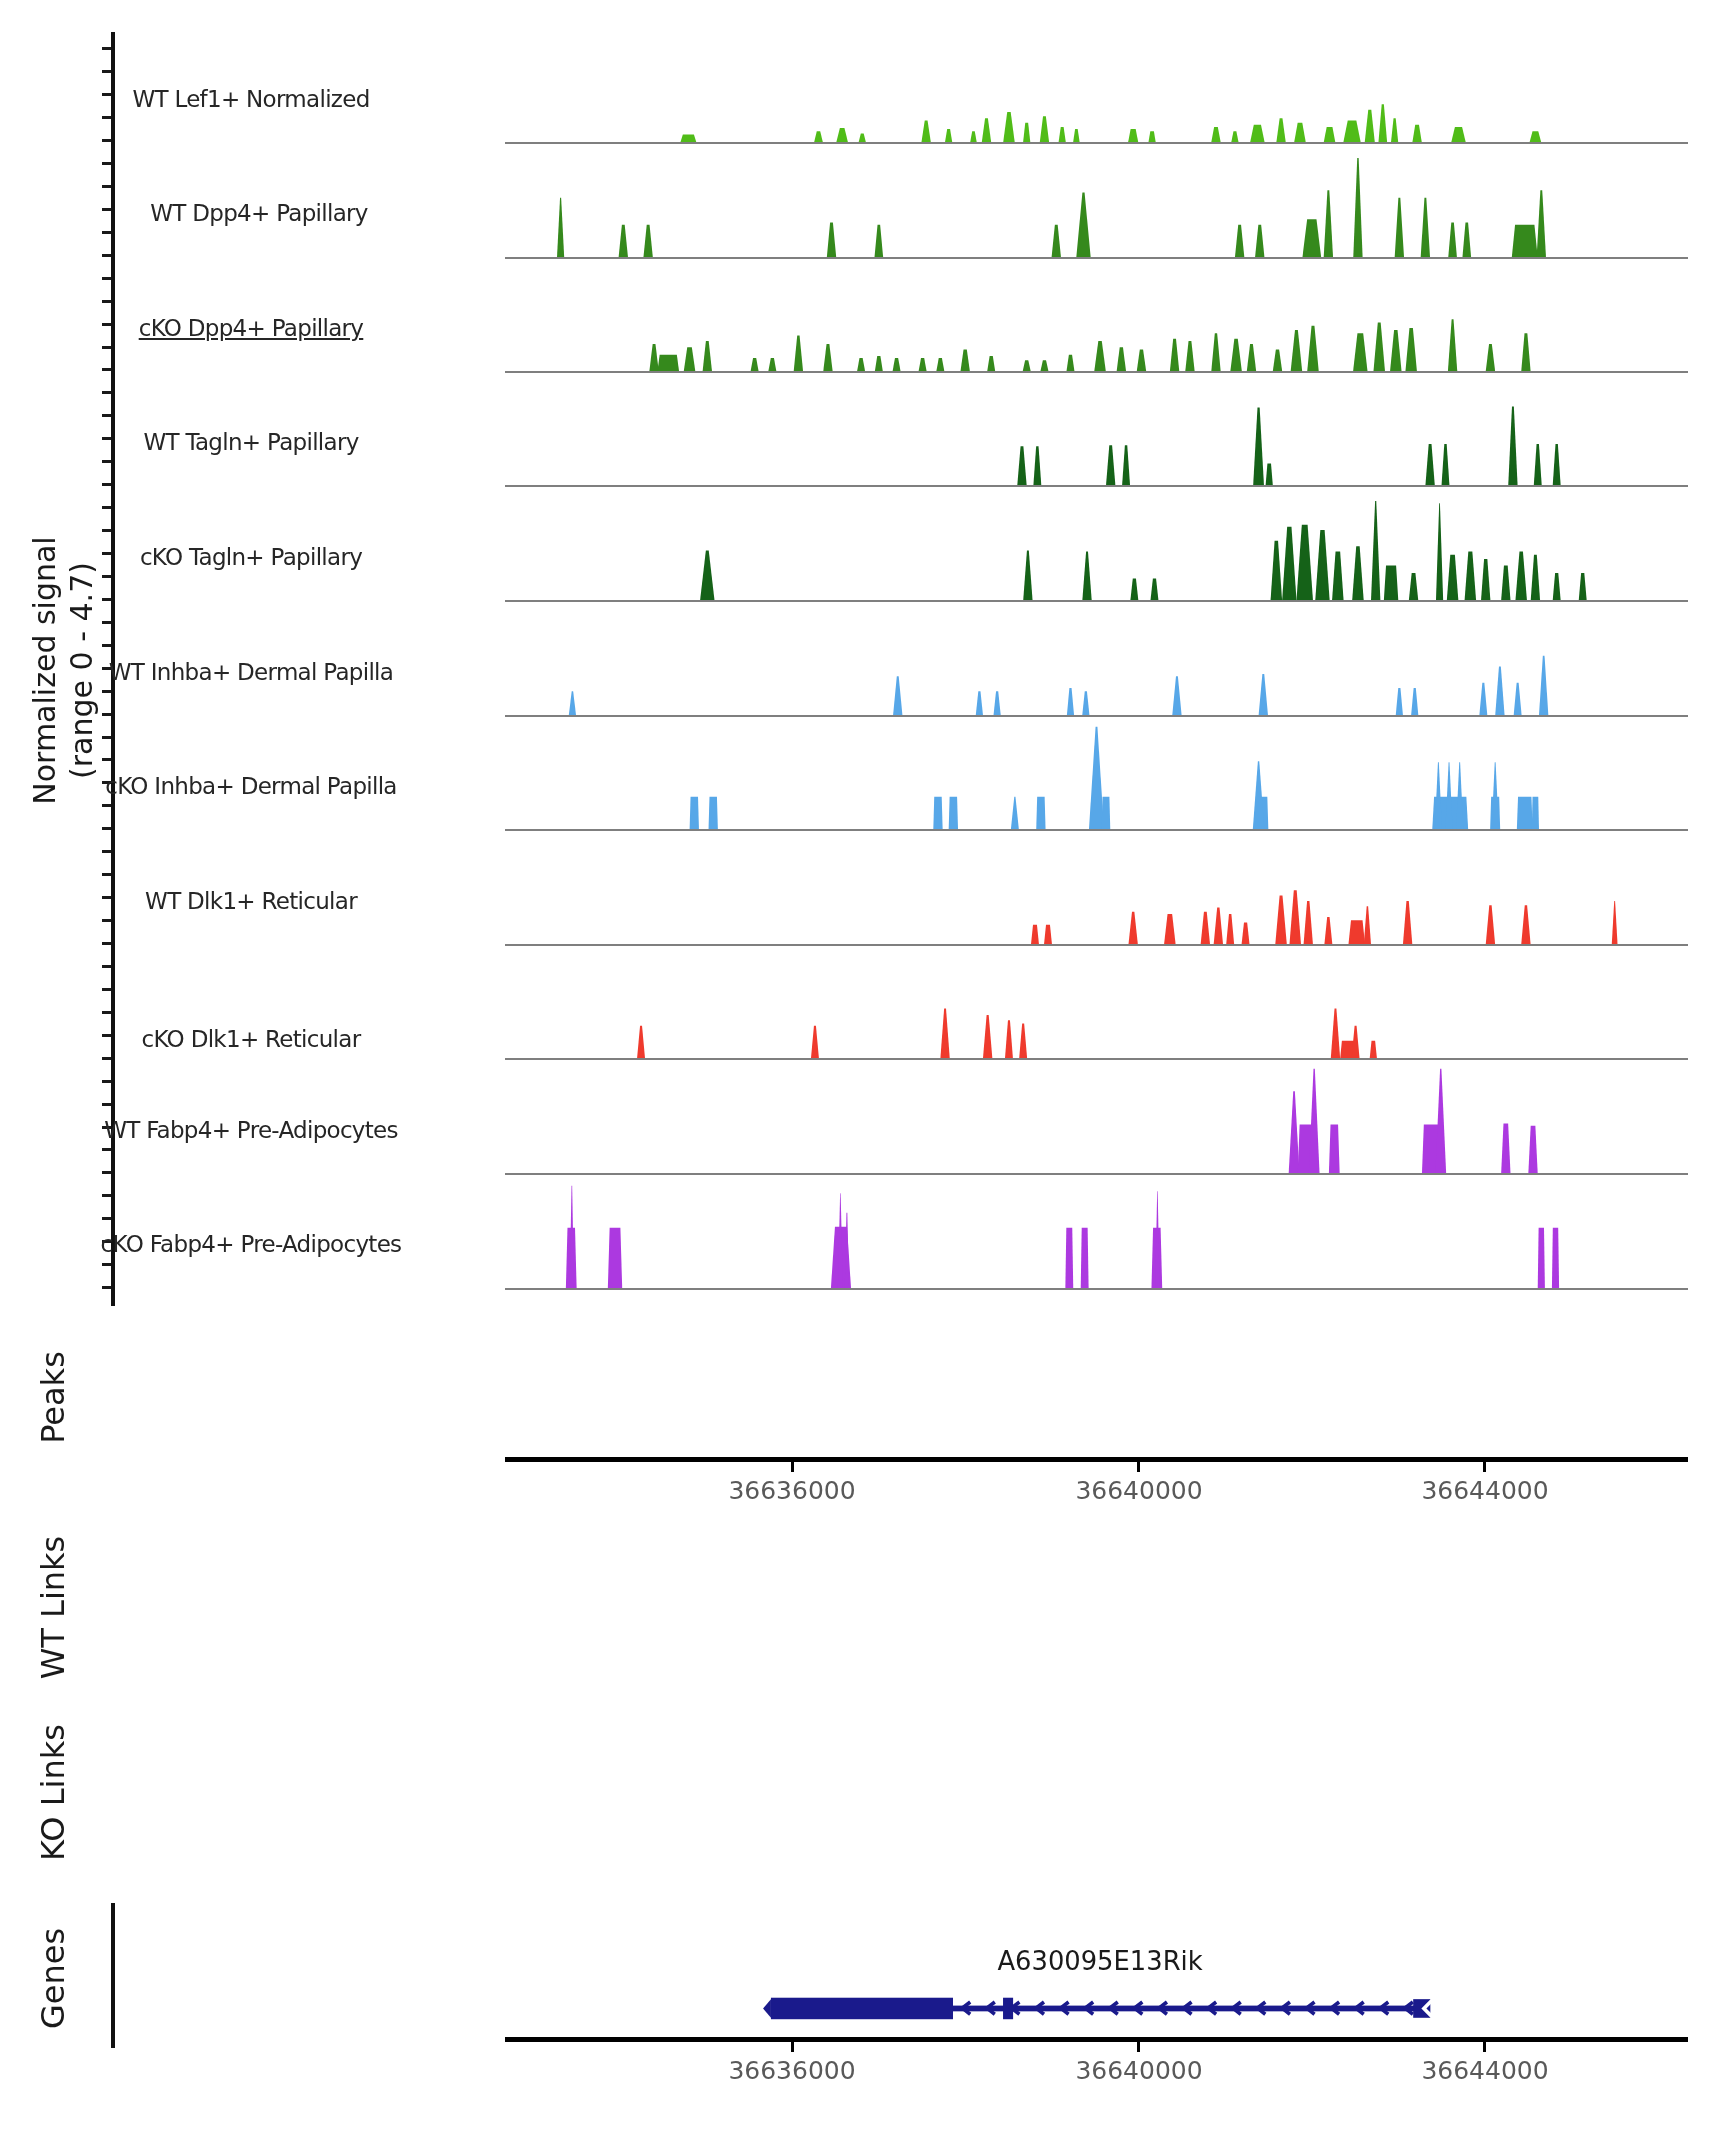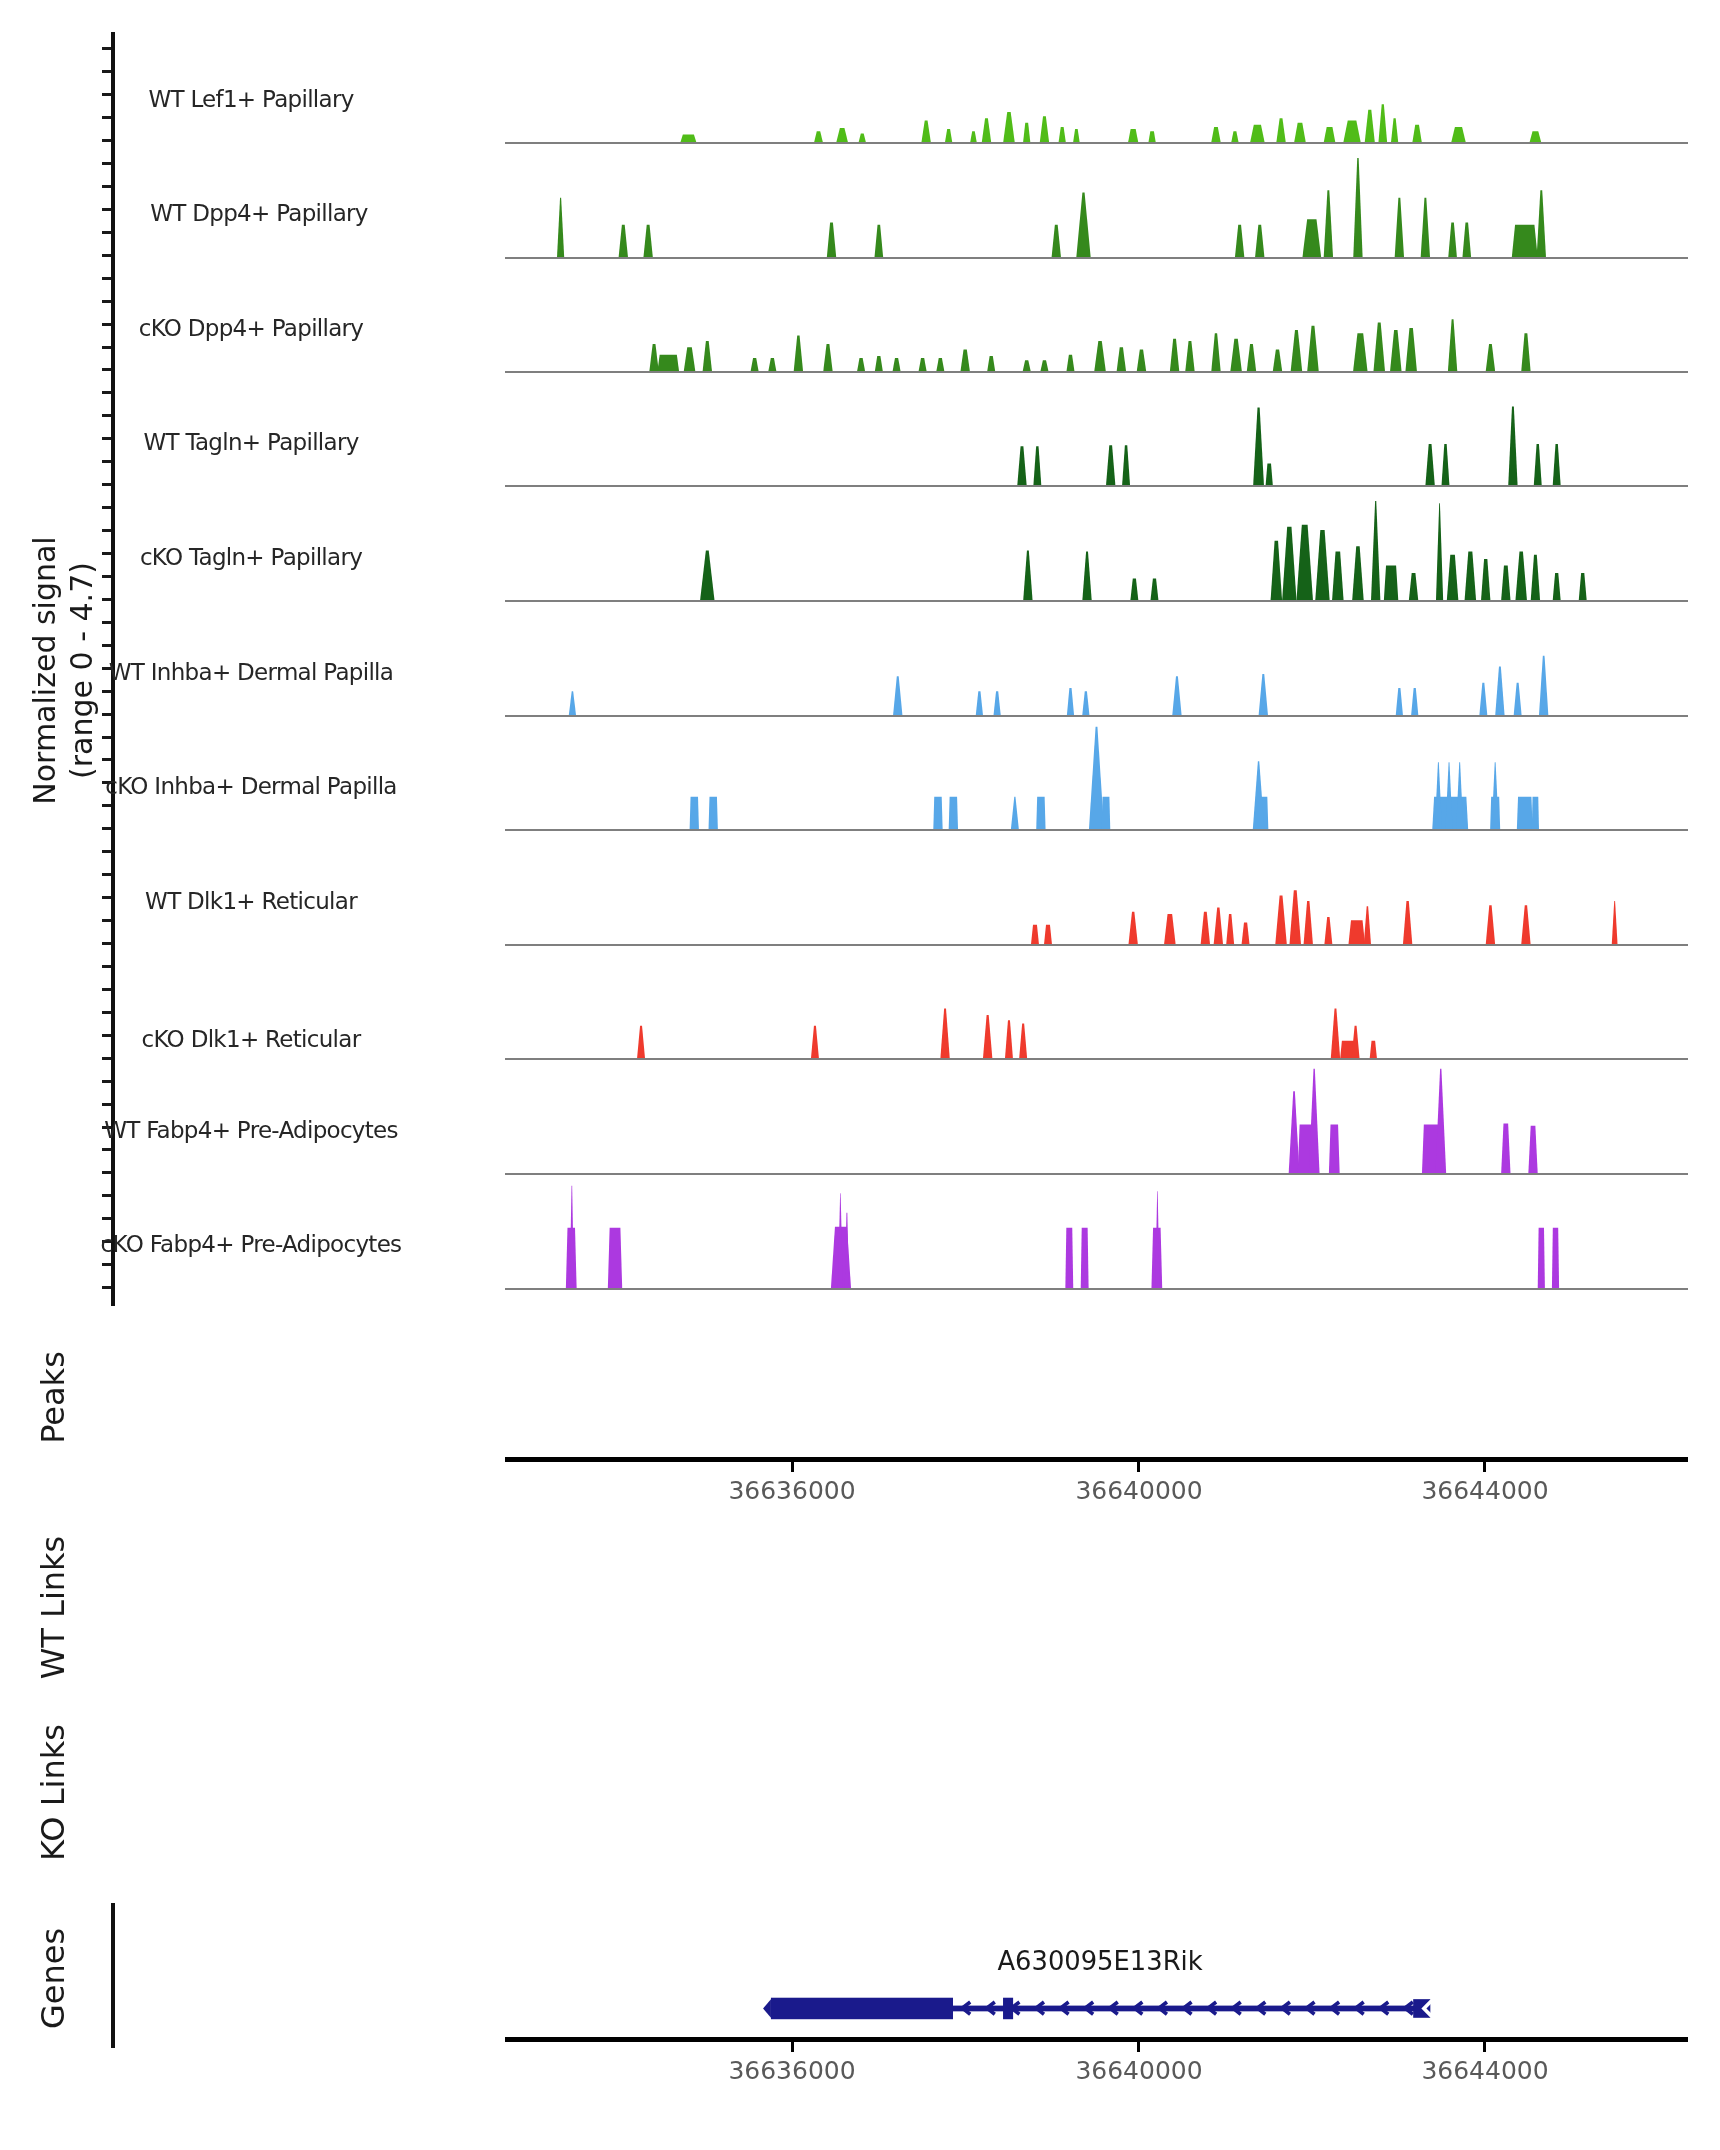--- a/index.html
+++ b/index.html
@@ -86,21 +86,21 @@
       <div class="ytick" style="left: 102px; top: 1171px;"></div>
       <div class="ytick" style="left: 102px; top: 1194px;"></div>
       <div class="ytick" style="left: 102px; top: 1217px;"></div>
       <div class="ytick" style="left: 102px; top: 1240px;"></div>
       <div class="ytick" style="left: 102px; top: 1263px;"></div>
       <div class="ytick" style="left: 102px; top: 1286px;"></div>
     </div>
 
   <div id="tracks">
       <div class="abs" style="left: 0px; top: 0px;">
-        <div class="track-label" style="top: 82px;">WT Lef1+ Papillary</div>
+        <div class="track-label" style="top: 82px;">WT Lef1+ Normalized</div>
         <div class="baseline" style="left: 505px; top: 142px; width: 1183px; background: rgb(127, 127, 127);"></div>
         <svg class="track-svg" width="1183" height="109" style="left: 505px; top: 33px;" viewBox="0 0 1650 152">
           <polygon points="244.75,152 248.05,141.5 263.45,141.5 266.75,152" fill="#50BC18"></polygon>
           <polygon points="431.25,152 434.85,137 439.65,137 443.25,152" fill="#50BC18"></polygon>
           <polygon points="462.24999999999994,152 467.04999999999995,132.5 473.44999999999993,132.5 478.24999999999994,152" fill="#50BC18"></polygon>
           <polygon points="493.3,152 496.3,140 500.3,140 503.3,152" fill="#50BC18"></polygon>
           <polygon points="580.9,152 585.4499999999999,122 589.35,122 593.9,152" fill="#50BC18"></polygon>
           <polygon points="613.75,152 616.75,134 620.75,134 623.75,152" fill="#50BC18"></polygon>
           <polygon points="648.9,152 651.6,137 655.1999999999999,137 657.9,152" fill="#50BC18"></polygon>
           <polygon points="665.05,152 669.5999999999999,119 673.5,119 678.05,152" fill="#50BC18"></polygon>
@@ -144,21 +144,21 @@
           <polygon points="1183.1499999999999,152 1188.675,14 1190.6249999999998,14 1196.1499999999999,152" fill="#35891C"></polygon>
           <polygon points="1240.9,152 1246.1000000000001,69.5 1248.7,69.5 1253.9,152" fill="#35891C"></polygon>
           <polygon points="1277.2,152 1282.4,69.5 1285,69.5 1290.2,152" fill="#35891C"></polygon>
           <polygon points="1315.65,152 1319.8500000000001,104 1323.45,104 1327.65,152" fill="#35891C"></polygon>
           <polygon points="1335.4499999999998,152 1339.6499999999999,104 1343.2499999999998,104 1347.4499999999998,152" fill="#35891C"></polygon>
           <polygon points="1404.3,152 1408.8,107 1435.8,107 1440.3,152" fill="#35891C"></polygon>
           <polygon points="1438.9,152 1444.1000000000001,59 1446.7,59 1451.9,152" fill="#35891C"></polygon>
         </svg>
       </div>
       <div class="abs" style="left: 0px; top: 0px;">
-        <div class="track-label" style="top: 311px;">cKO Dpp4+ Papillary</div>
+        <div class="track-label" style="top: 311px; text-decoration: underline;">cKO Dpp4+ Papillary</div>
         <div class="baseline" style="left: 505px; top: 371px; width: 1183px; background: rgb(127, 127, 127);"></div>
         <svg class="track-svg" width="1183" height="109" style="left: 505px; top: 262px;" viewBox="0 0 1650 152">
           <polygon points="201.4,152 205.95000000000002,114.5 209.85,114.5 214.4,152" fill="#35891C"></polygon>
           <polygon points="212.70000000000002,152 215.70000000000002,129.5 239.70000000000002,129.5 242.70000000000002,152" fill="#35891C"></polygon>
           <polygon points="249.39999999999998,152 254.2,119 260.59999999999997,119 265.4,152" fill="#35891C"></polygon>
           <polygon points="275.65000000000003,152 280.20000000000005,110 284.1,110 288.65000000000003,152" fill="#35891C"></polygon>
           <polygon points="342.65,152 345.95,134 350.34999999999997,134 353.65,152" fill="#35891C"></polygon>
           <polygon points="367.40000000000003,152 370.70000000000005,134 375.1,134 378.40000000000003,152" fill="#35891C"></polygon>
           <polygon points="402.7,152 407.575,102.5 410.825,102.5 415.7,152" fill="#35891C"></polygon>
           <polygon points="443.95000000000005,152 448.50000000000006,114.5 452.40000000000003,114.5 456.95000000000005,152" fill="#35891C"></polygon>

